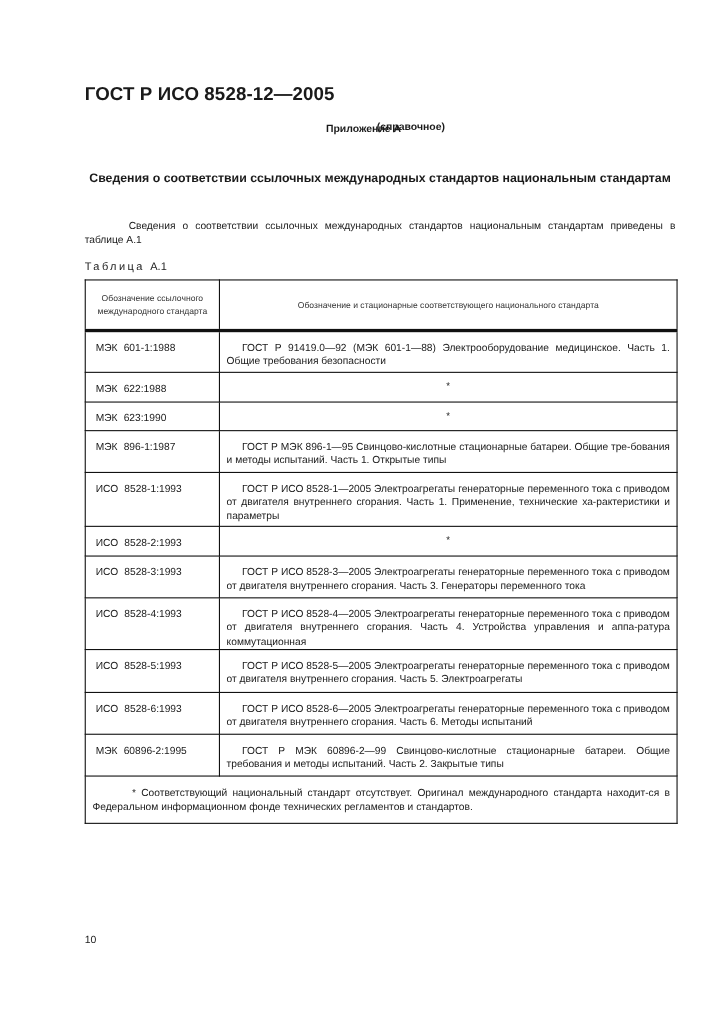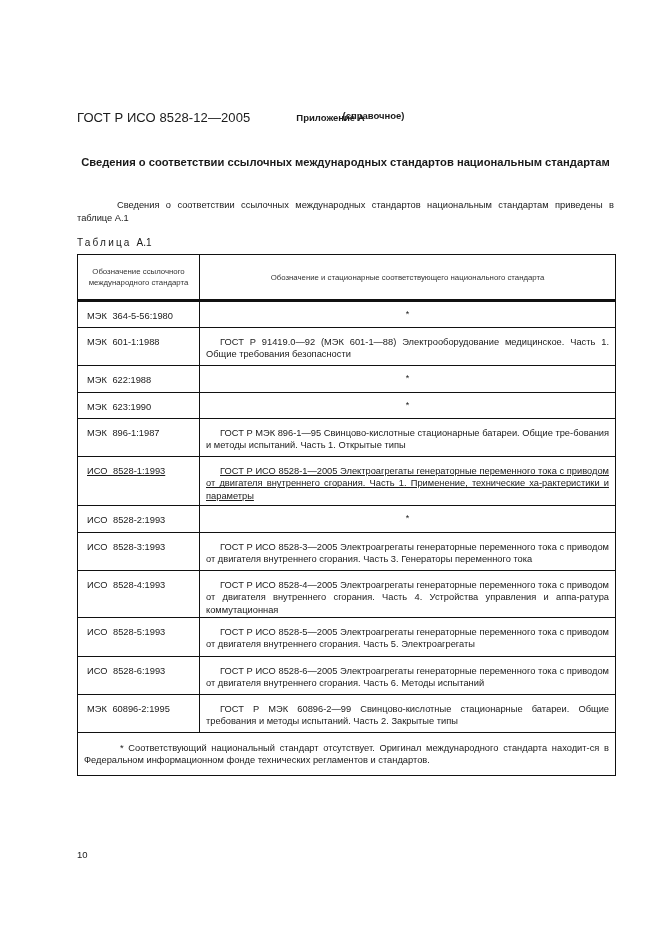--- a/index.html
+++ b/index.html
@@ -11,23 +11,23 @@
       width: 661px;
       height: 936px;
       position: relative;
       overflow: hidden;
       font-family: "Liberation Sans", "DejaVu Sans", sans-serif;
       color: #1a1a1a;
     }
     .doc-code {
       position: absolute;
       left: 77px;
-      top: 110px;
-      font-size: 13px;
-      font-weight: normal;
+      top: 76px;
+      font-size: 17px;
+      font-weight: bold;
       letter-spacing: 0.1px;
     }
     .annex-title {
       position: absolute;
       left: 0;
       width: 661px;
       text-align: center;
       font-weight: bold;
       font-size: 9.5px;
     }
@@ -140,45 +140,41 @@
       <col class="c1">
       <col class="c2">
     </colgroup>
   <thead>
     <tr>
       <th class="h1">Обозначение ссылочного международного стандарта</th>
       <th>Обозначение и стационарные соответствующего национального стандарта</th>
     </tr>
   </thead>
   <tbody id="tbody">
-      <tr style="height: 27px;">
-        <td class="code">МЭК 364-5-56:1980</td>
-        <td class="star">*</td>
-      </tr>
       <tr style="height: 38px;">
         <td class="code">МЭК 601-1:1988</td>
         <td class="name">
           <span class="p">ГОСТ Р 91419.0—92 (МЭК 601-1—88) Электрооборудование медицинское. Часть 1. Общие требования безопасности</span>
         </td>
       </tr>
       <tr style="height: 27px;">
         <td class="code">МЭК 622:1988</td>
         <td class="star">*</td>
       </tr>
       <tr style="height: 26px;">
         <td class="code">МЭК 623:1990</td>
         <td class="star">*</td>
       </tr>
       <tr style="height: 38px;">
         <td class="code">МЭК 896-1:1987</td>
         <td class="name">
           <span class="p">ГОСТ Р МЭК 896-1—95 Свинцово-кислотные стационарные батареи. Общие тре-бования и методы испытаний. Часть 1. Открытые типы</span>
         </td>
       </tr>
-      <tr style="height: 49px; text-decoration: underline;">
+      <tr style="height: 49px;">
         <td class="code">ИСО 8528-1:1993</td>
         <td class="name">
           <span class="p">ГОСТ Р ИСО 8528-1—2005 Электроагрегаты генераторные переменного тока с приводом от двигателя внутреннего сгорания. Часть 1. Применение, технические ха-рактеристики и параметры</span>
         </td>
       </tr>
       <tr style="height: 27px;">
         <td class="code">ИСО 8528-2:1993</td>
         <td class="star">*</td>
       </tr>
       <tr style="height: 38px;">

